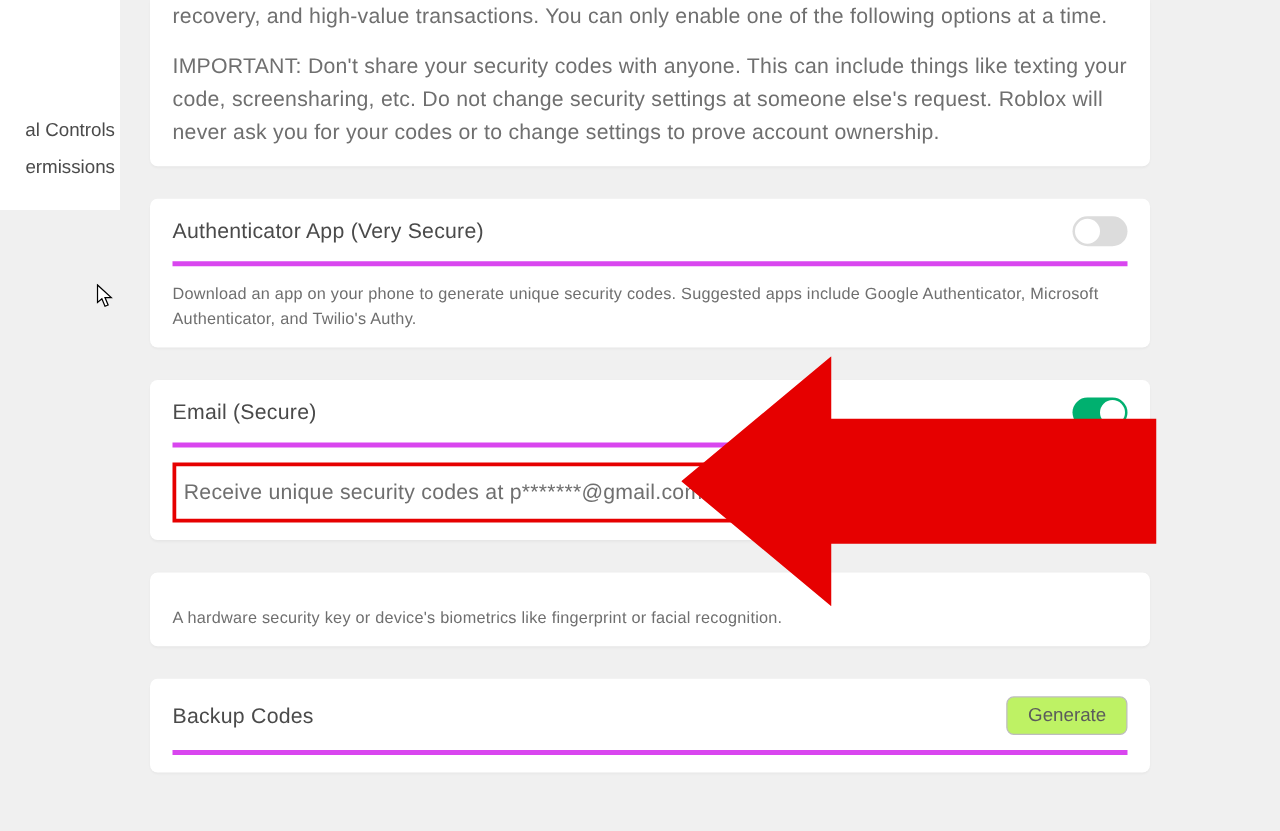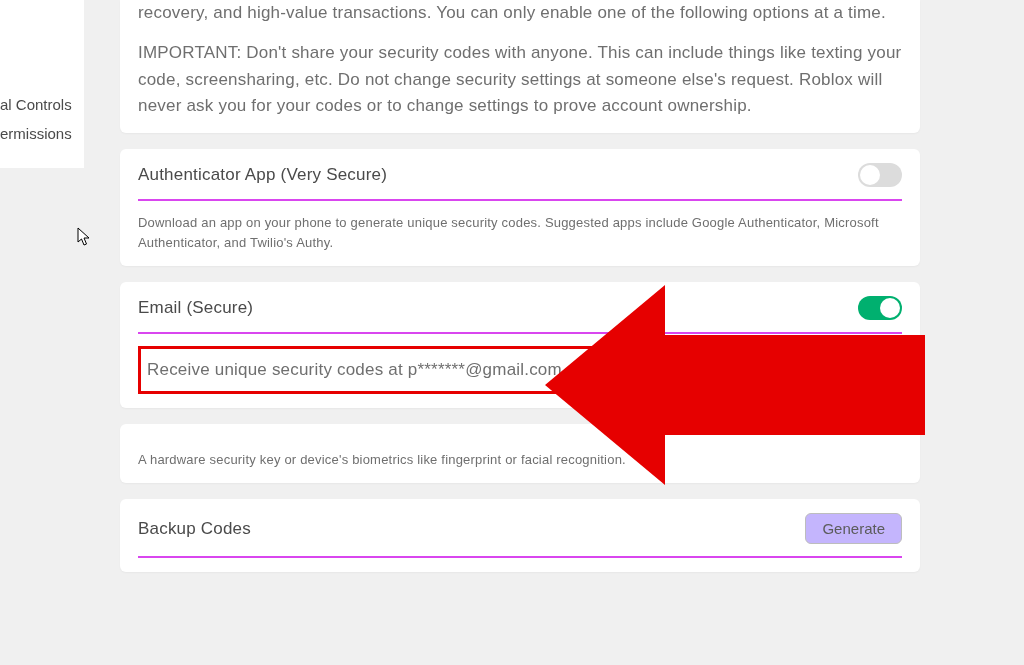--- a/index.html
+++ b/index.html
@@ -9,65 +9,65 @@
       width: 1024px;
       height: 665px;
       overflow: hidden;
       position: relative;
       color: #717171;
     }
     .sidebar {
       position: absolute;
       left: 0;
       top: 0;
-      width: 84px;
+      width: 96px;
       height: 168px;
       background: #fff;
       padding-top: 90px;
       font-size: 15px;
-      text-align: left;
+      text-align: right;
       padding-right: 4px;
     }
     .sidebar-item {
       padding: 6px 0;
       white-space: nowrap;
       color: #4a4a4a;
       cursor: pointer;
     }
     .main {
       position: absolute;
       left: 120px;
       top: 0;
       width: 800px;
     }
     .card {
       background: #fff;
       border-radius: 6px;
-      margin-bottom: 16px;
+      margin-bottom: 26px;
       padding: 14px 18px;
       box-shadow: 0 1px 2px rgba(0,0,0,0.04);
     }
     .intro-card {
       padding-top: 0;
       border-top-left-radius: 0;
       border-top-right-radius: 0;
     }
     .intro-text {
       font-size: 17px;
       line-height: 1.55;
       color: #6f6f6f;
       letter-spacing: 0.2px;
     }
     .intro-text + .intro-text { margin-top: 14px; }
     .card-header {
       display: flex;
       align-items: center;
       justify-content: space-between;
       padding-bottom: 12px;
-      border-bottom: 2px solid #d946ef;
+      border-bottom: 4px solid #d946ef;
     }
     .card-title {
       font-size: 17px;
       color: #4a4a4a;
       letter-spacing: 0.2px;
     }
     .card-desc {
       font-size: 13px;
       line-height: 1.5;
       color: #6f6f6f;
@@ -95,21 +95,21 @@
     }
     .toggle.on {
       background: #00b06f;
     }
     .toggle.on .toggle-knob { left: 22px; }
     .btn {
       padding: 6px 16px;
       font-size: 15px;
       border: 1px solid #bdbdbd;
       border-radius: 6px;
-      background: #c4b5fd;
+      background: #bef264;
       color: #5b5b5b;
       cursor: pointer;
     }
     .highlight-box {
       border: 3px solid #e60000;
       padding: 8px 6px;
       margin-top: 12px;
     }
     .highlight-text {
       font-size: 17px;

